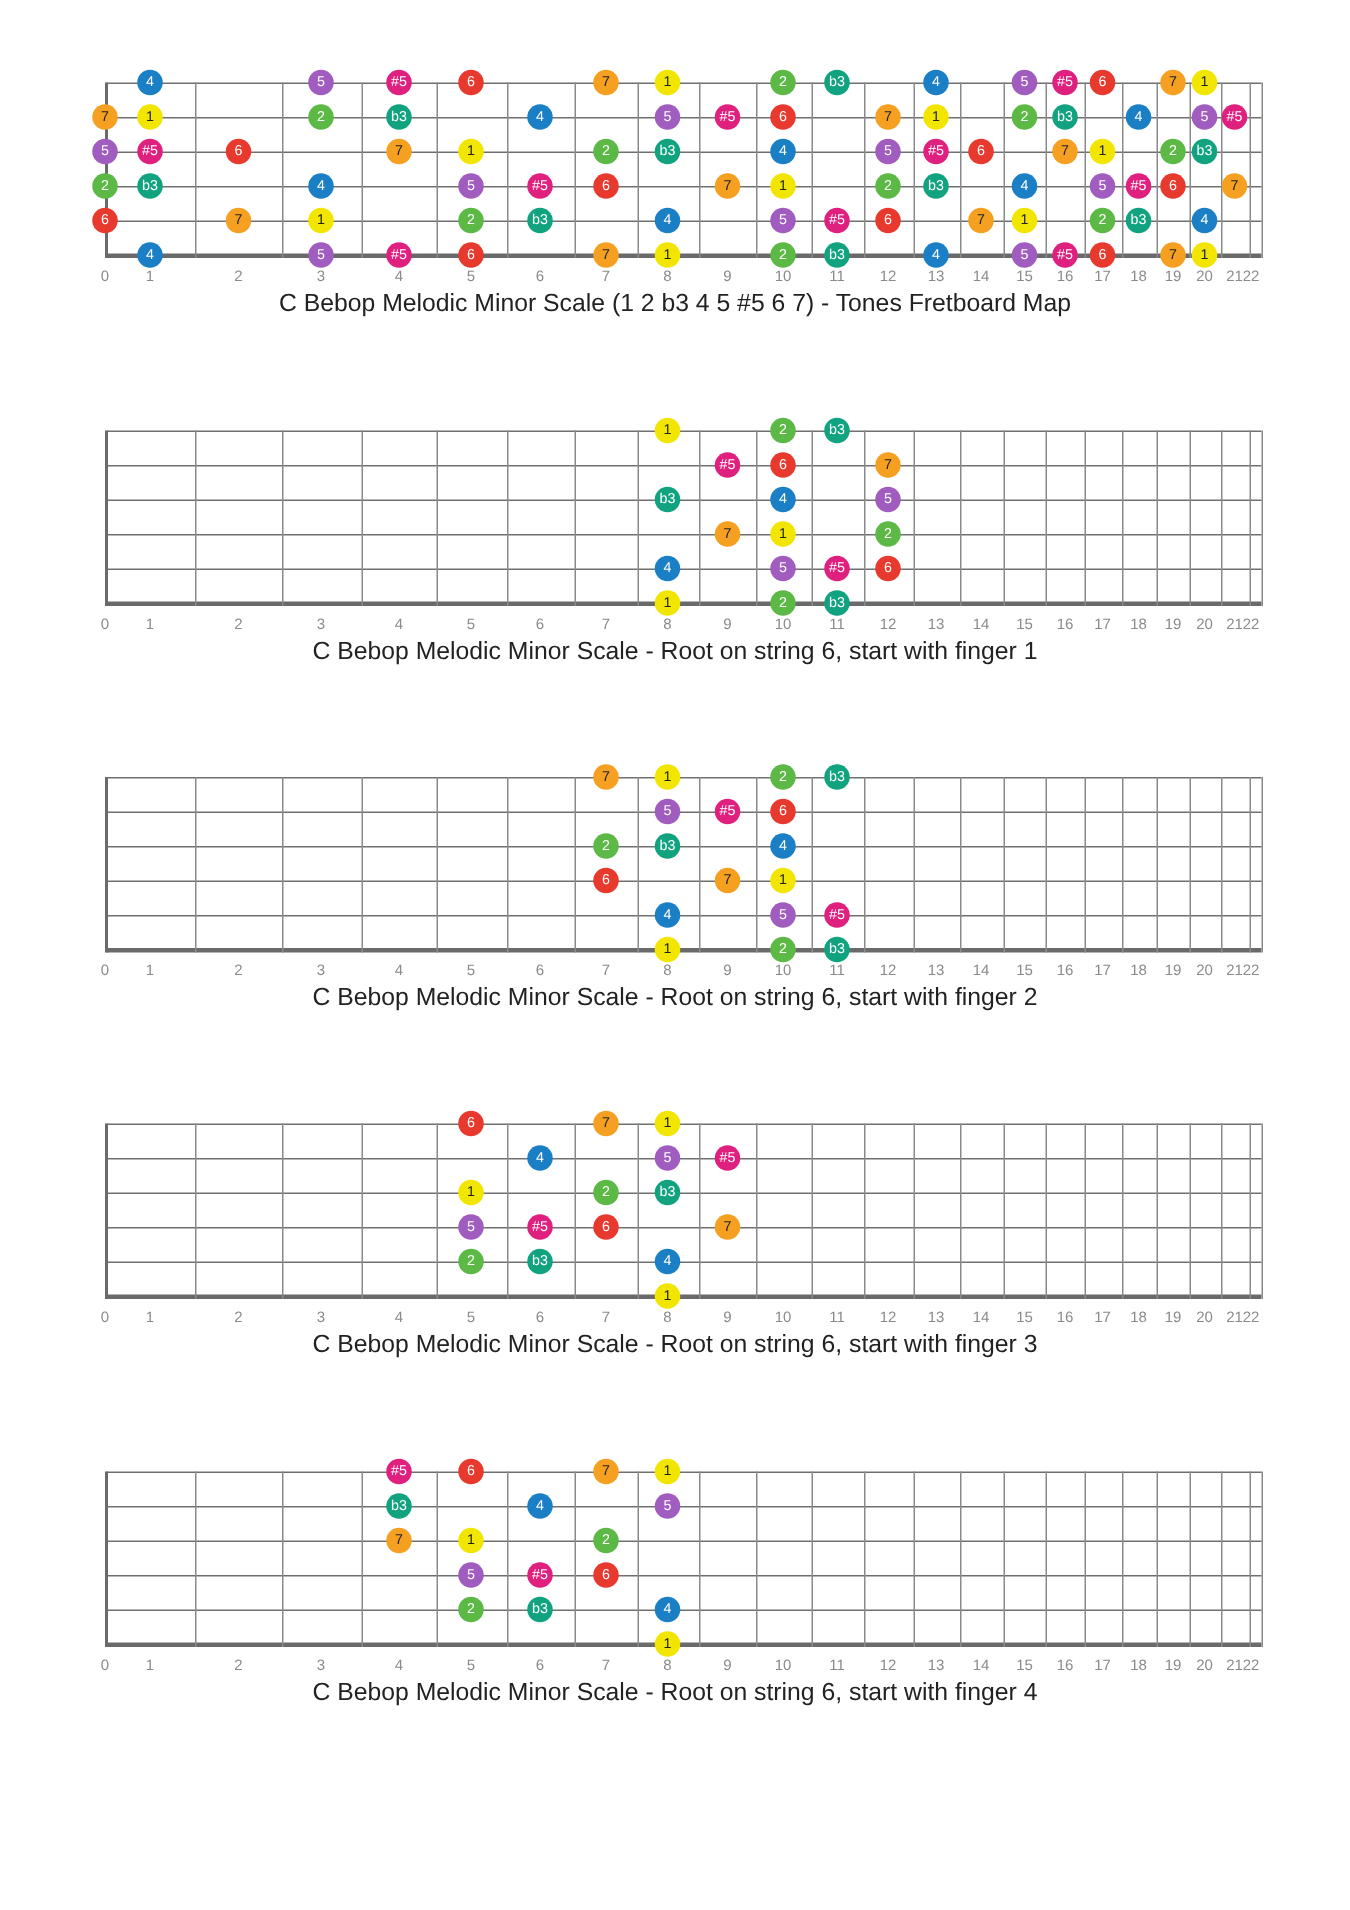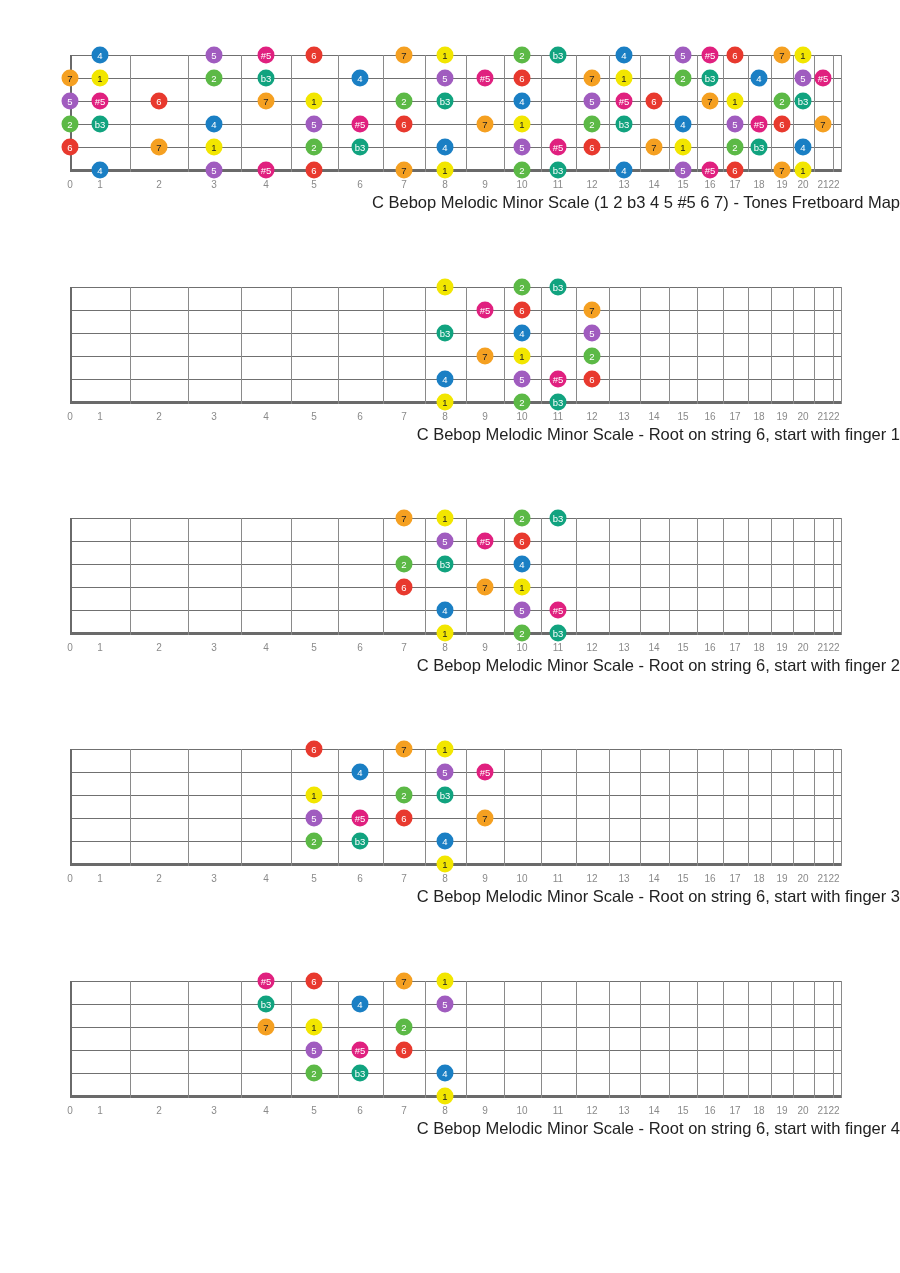--- a/index.html
+++ b/index.html
@@ -3,21 +3,21 @@
 <meta charset="utf-8">
 <style>
   html, body { margin: 0; padding: 0; background: #ffffff; }
   body { width: 900px; height: 1273px; position: relative; overflow: hidden; font-family: "Liberation Sans", sans-serif; }
   .board { position: absolute; left: 0; width: 900px; }
   .string { position: absolute; left: 71px; width: 770px; background: #707070; height: 1px; }
   .string.s6 { height: 3px; background: #6a6a6a; }
   .fret { position: absolute; width: 1px; background: #8a8a8a; }
   .fret.nut { width: 2px; background: #6a6a6a; }
   .fnum { position: absolute; font-size: 10px; color: #8a8a8a; transform: translateX(-50%); }
-  .title { position: absolute; left: 0; width: 900px; text-align: right; font-size: 16.5px; color: #222; }
+  .title { position: absolute; left: 0; width: 900px; text-align: center; font-size: 16.5px; color: #222; }
   .dot { position: absolute; width: 17px; height: 17px; border-radius: 50%; transform: translate(-50%, -50%);
          font-size: 9.5px; line-height: 17px; text-align: center; color: #fff; font-weight: normal; }
   .dot.dark { color: #222; }
 </style>
 </head>
 <body>
 
 <div id="root">
     <div class="board" style="top: 0px;">
       <div class="string" style="top: 55px;"></div>

